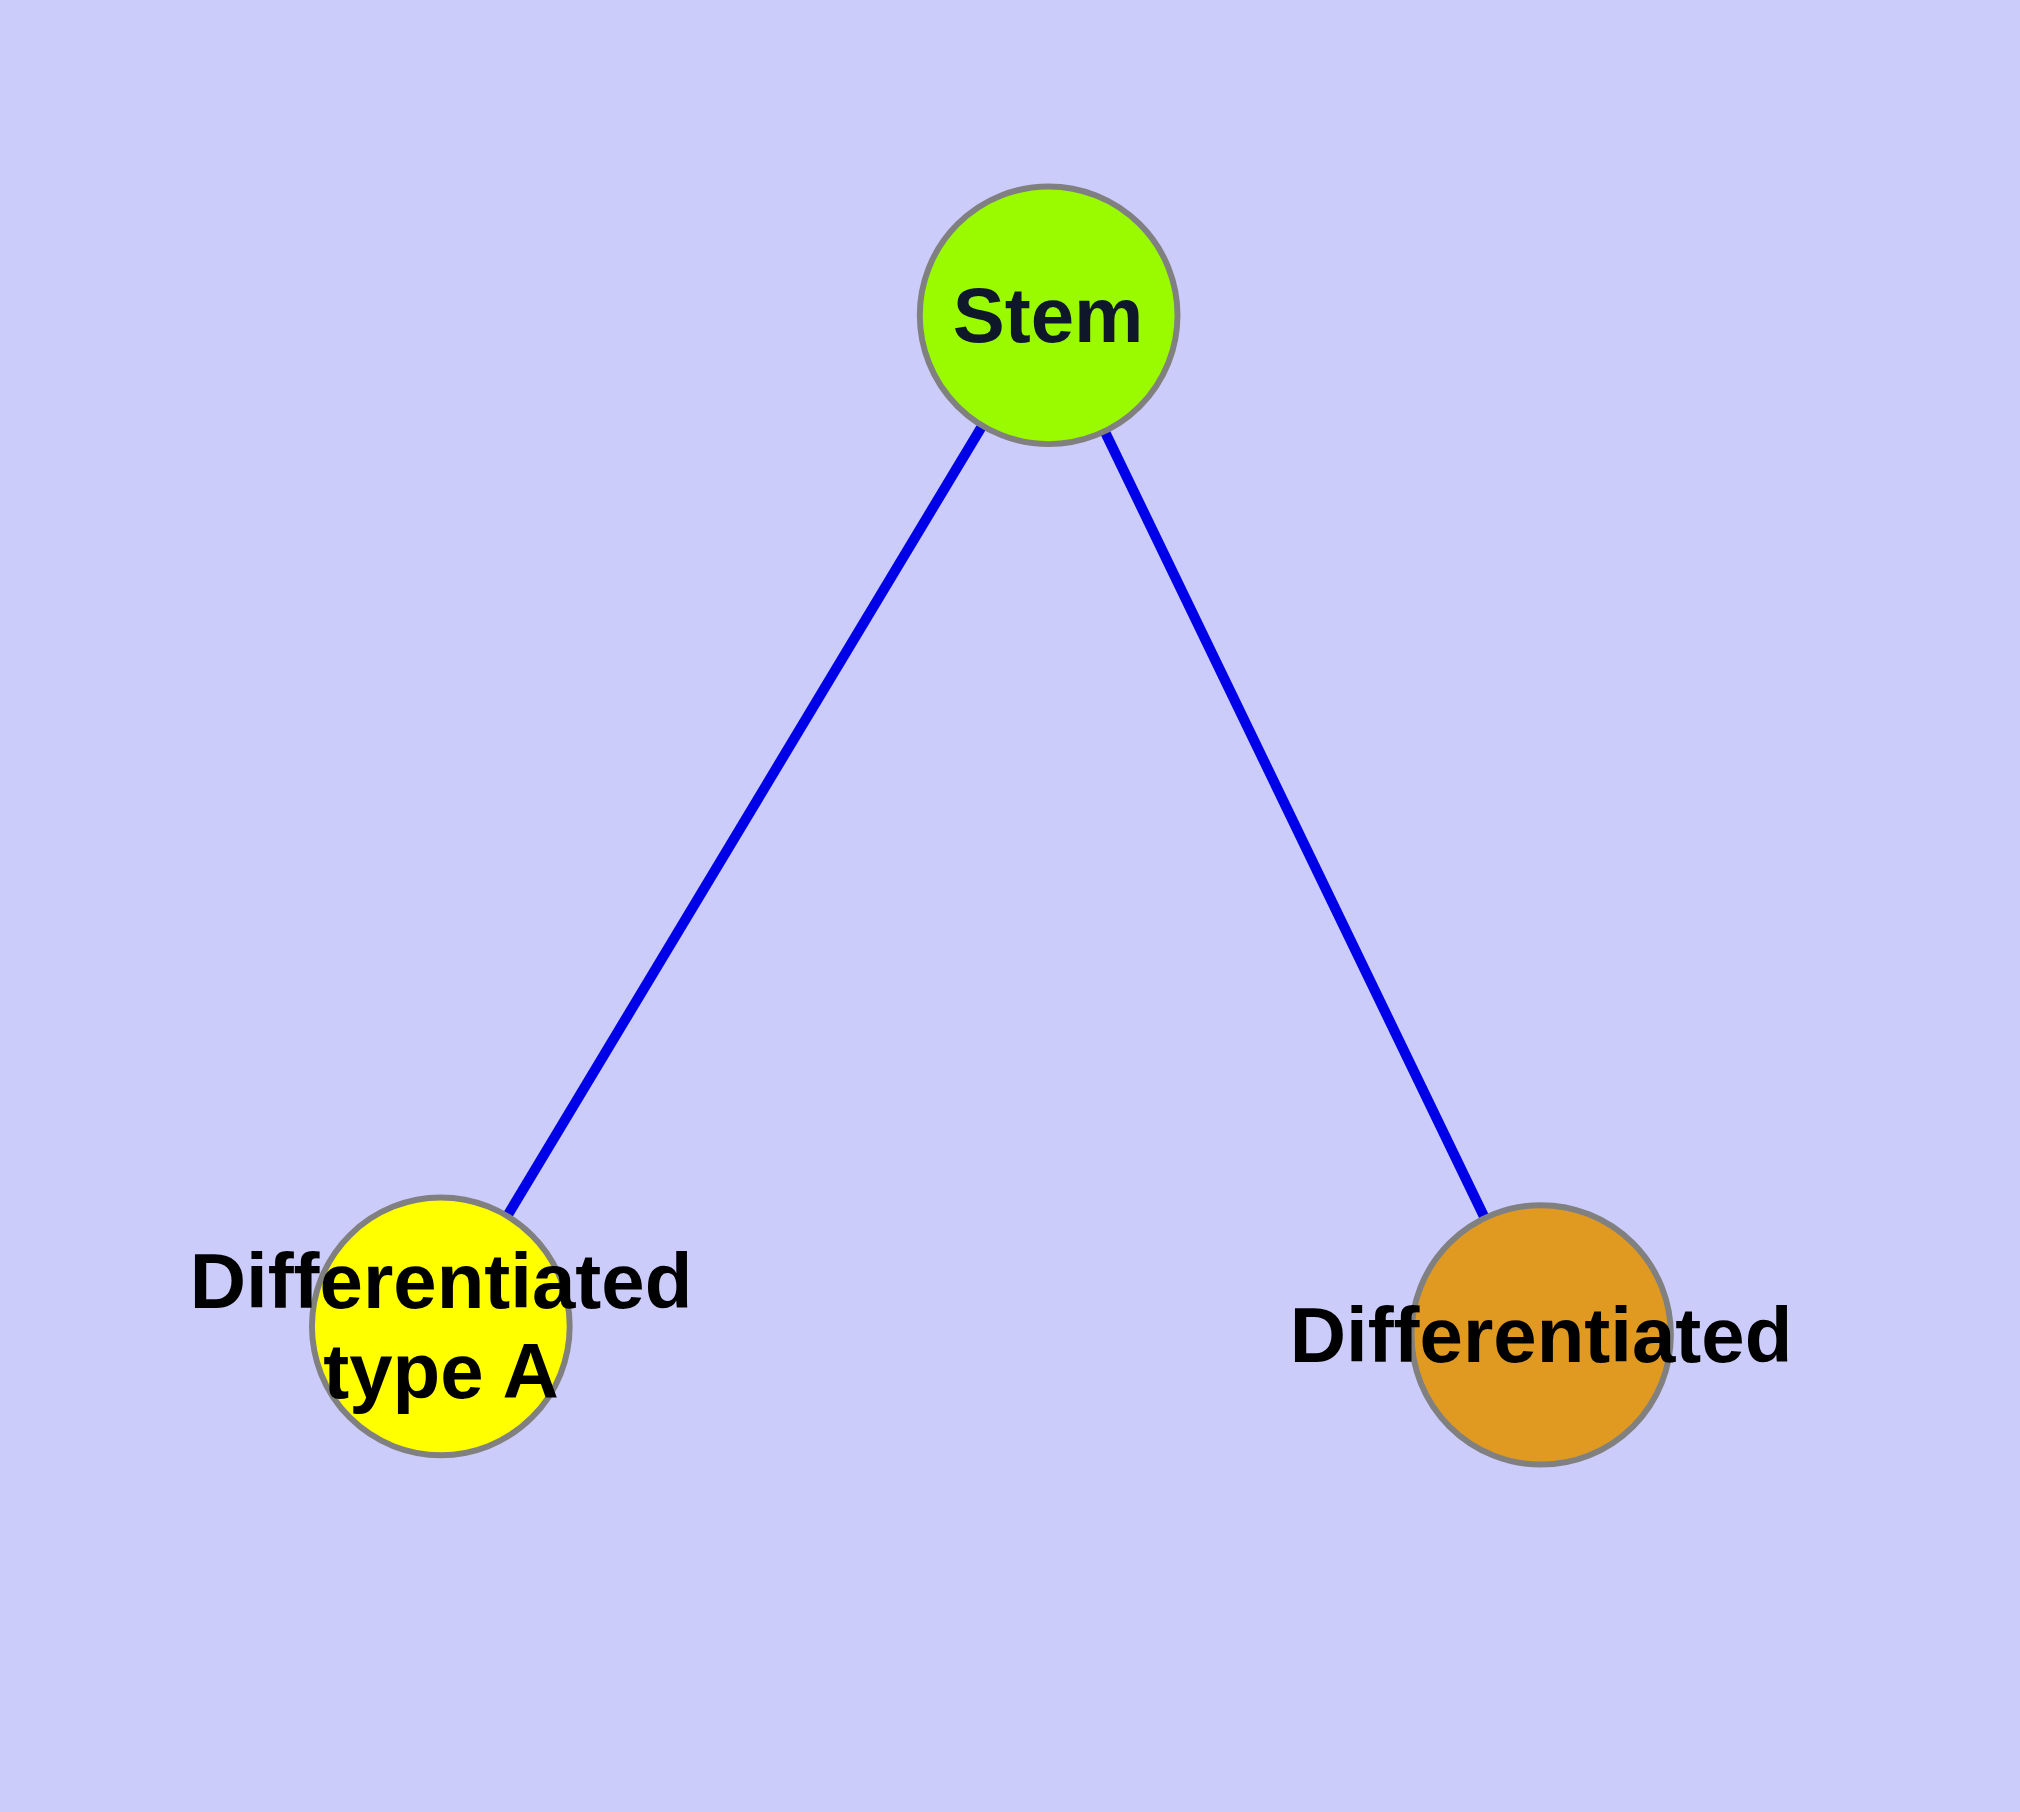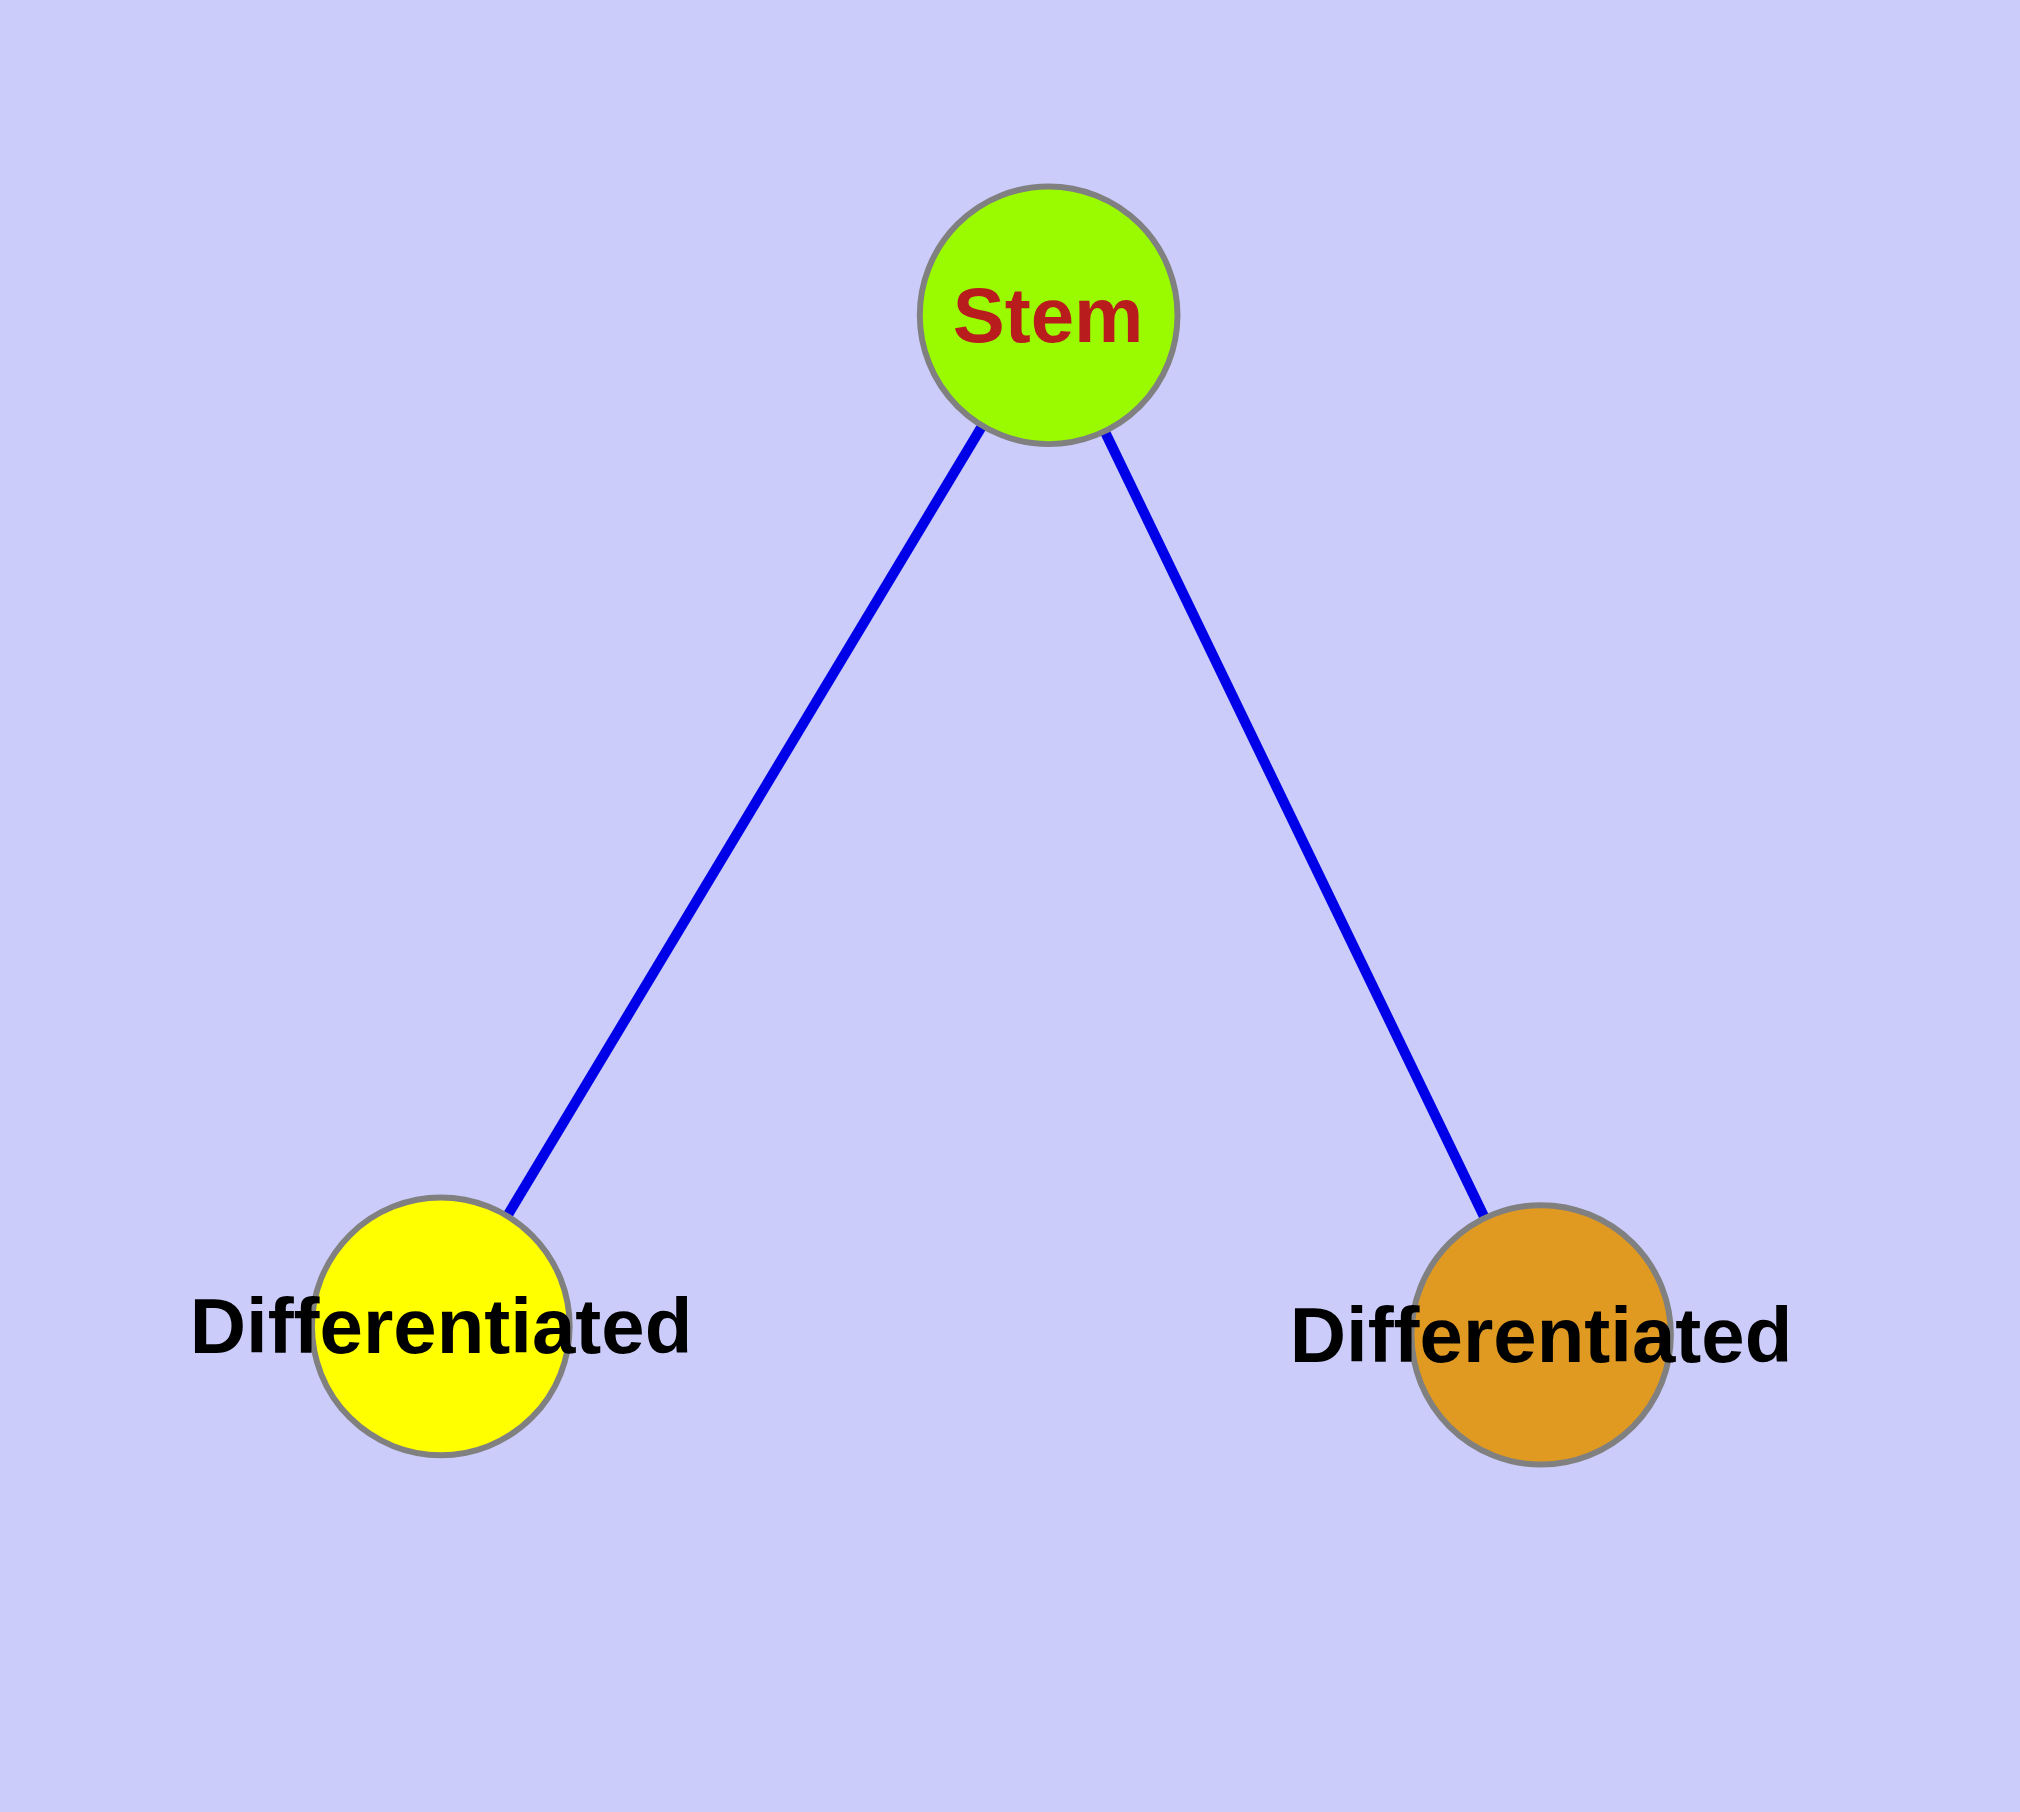--- a/index.html
+++ b/index.html
@@ -46,19 +46,19 @@
         <line x1="1237" y1="372" x2="1818" y2="1575" stroke="#0000e8" stroke-width="12" stroke-linecap="butt"></line>
       </g>
     <g id="nodes-layer">
         <circle cx="1237" cy="372" r="152" fill="#9afa00" stroke="#808080" stroke-width="7"></circle>
         <circle cx="520" cy="1565" r="152" fill="#ffff00" stroke="#808080" stroke-width="7"></circle>
         <circle cx="1818" cy="1575" r="153" fill="#e09a22" stroke="#808080" stroke-width="7"></circle>
       </g>
   </svg>
 
   <div id="labels-layer">
-      <div class="node-label" style="left: 1048px; top: 315px; color: #b91c1c;"><span style="display: block;">Stem</span></div>
-      <div class="node-label" style="left: 441px; top: 1326px; color: rgb(0, 0, 0);"><span style="display: block;">Differentiated</span></div>
+      <div class="node-label" style="left: 1048px; top: 315px; color: #0f172a;"><span style="display: block;">Stem</span></div>
+      <div class="node-label" style="left: 441px; top: 1326px; color: rgb(0, 0, 0);"><span style="display: block;">Differentiated</span><span style="display: block;">type A</span></div>
       <div class="node-label" style="left: 1541px; top: 1335px; color: rgb(0, 0, 0);"><span style="display: block;">Differentiated</span></div>
     </div>
 
 </div>
 
 
 </body></html>

